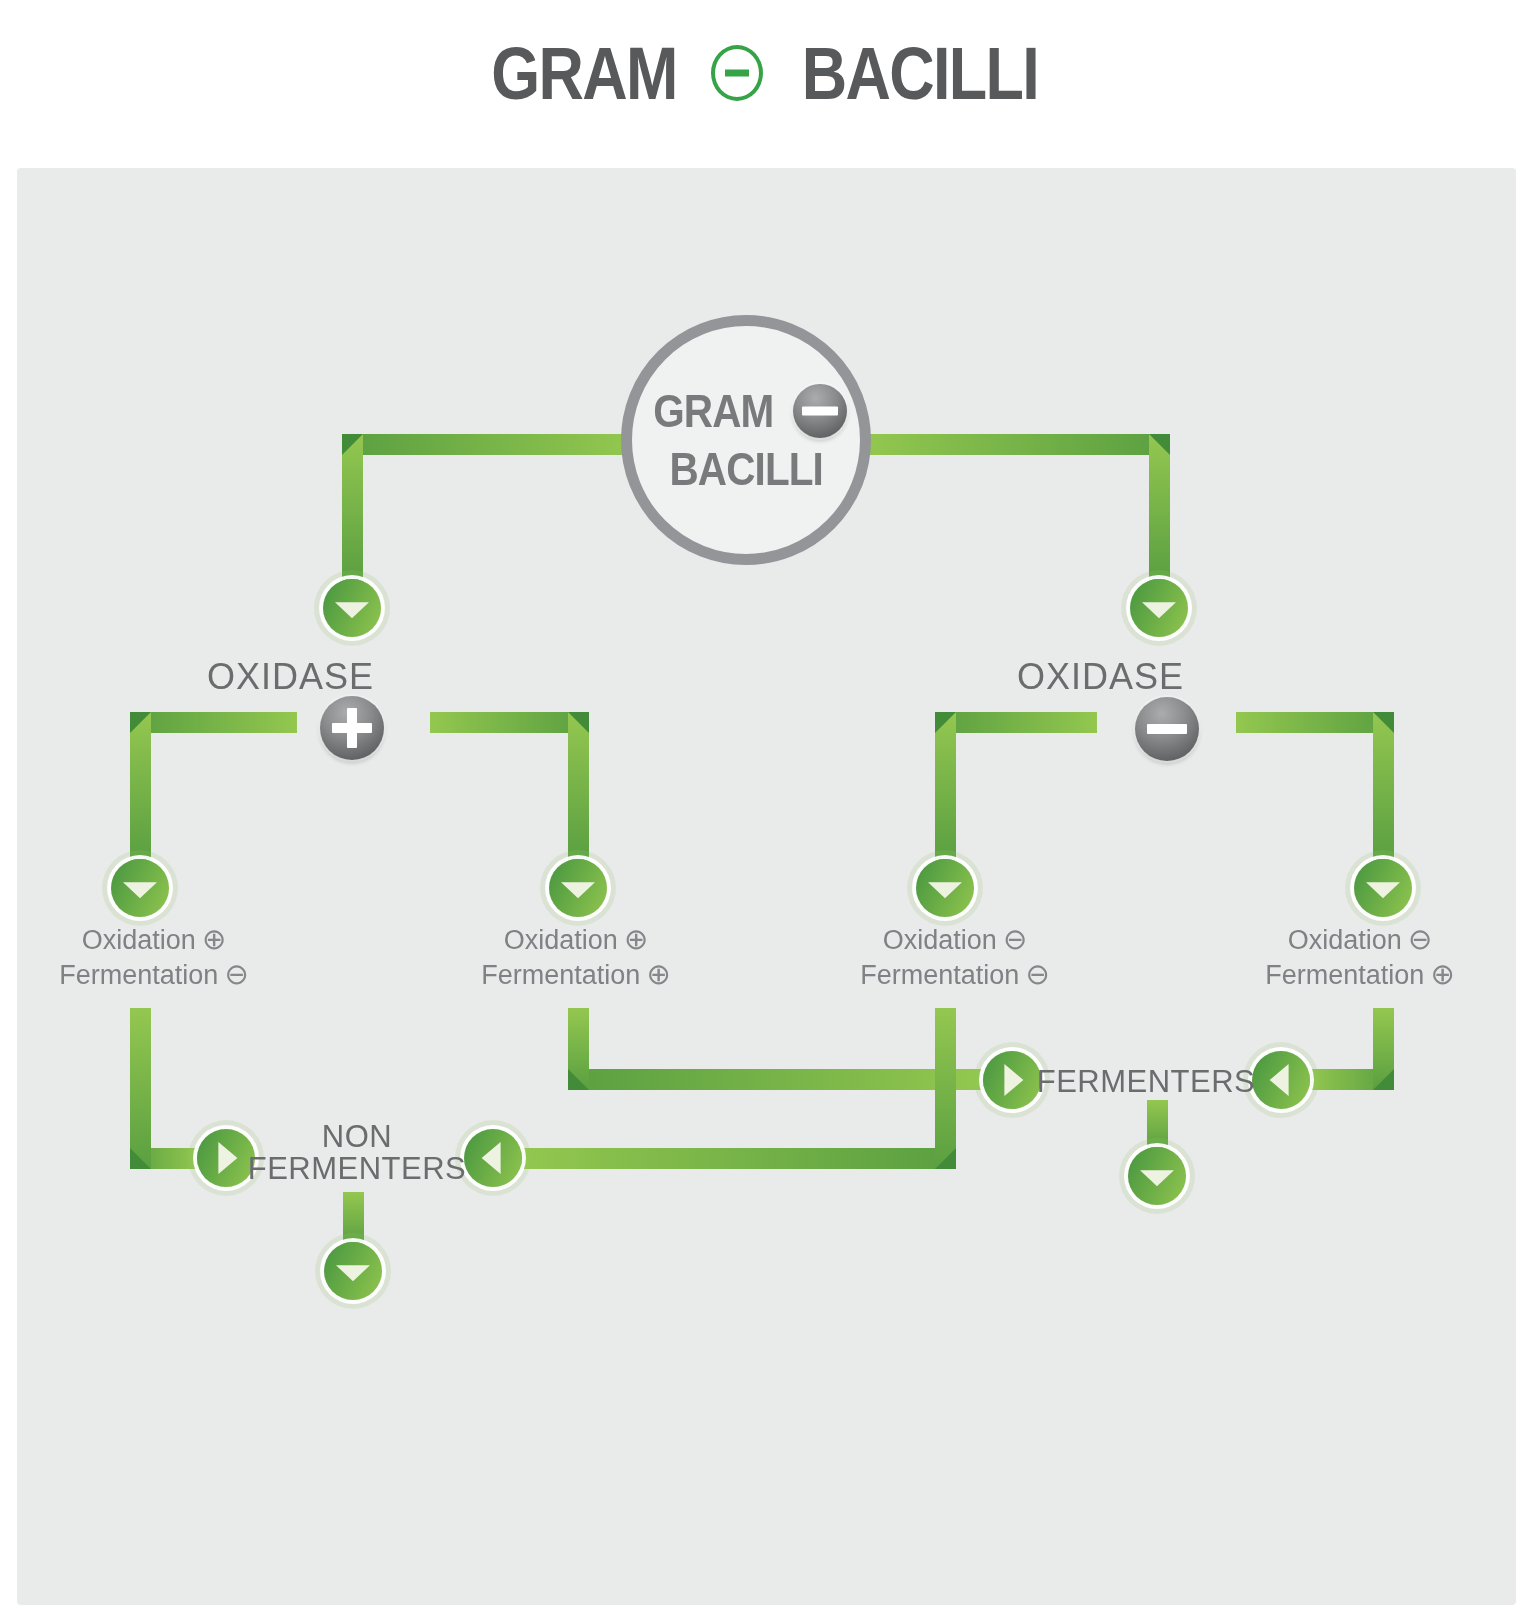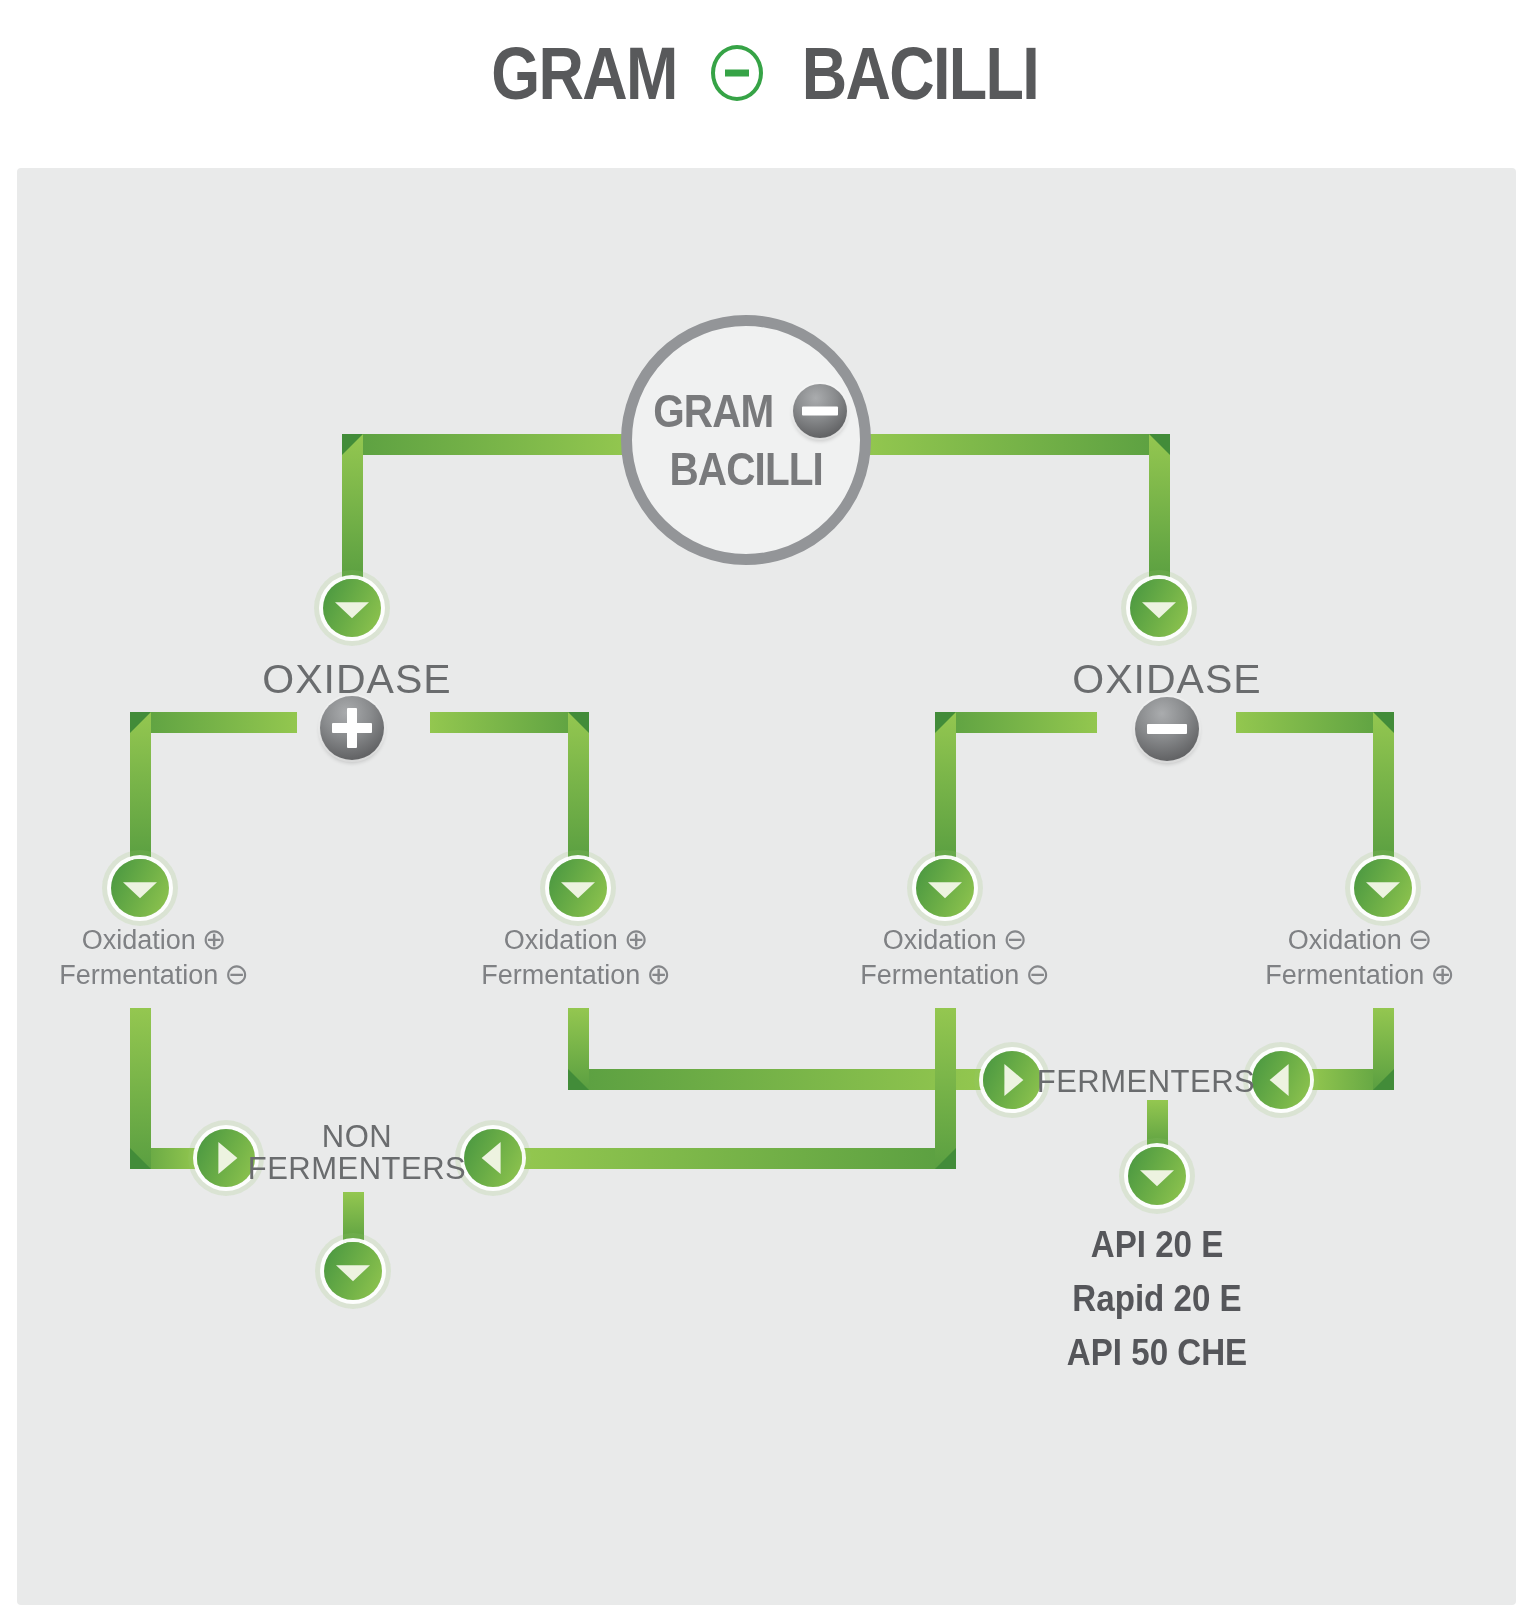--- a/index.html
+++ b/index.html
@@ -42,21 +42,21 @@
 
   
   .root-circle{position:absolute;left:621px;top:315px;width:250px;height:250px;border-radius:50%;
     background:#f0f1f1;border:11px solid #939598;box-sizing:border-box;z-index:3;
     display:flex;flex-direction:column;align-items:center;justify-content:center;gap:4px;}
   .root-row{display:flex;align-items:center;gap:12px;}
   .root-word{font-size:46px;font-weight:bold;color:#797a7c;letter-spacing:-1px;display:inline-block;transform:scaleX(.88);transform-origin:center;}
   .root-badge{position:relative;width:54px;height:54px;flex:0 0 auto;}
 
   
-  .test-label{position:absolute;width:300px;text-align:center;font-size:41px;color:#6a6c6e;letter-spacing:1px;z-index:5;}
+  .test-label{position:absolute;width:300px;text-align:left;font-size:36px;color:#6a6c6e;letter-spacing:1px;z-index:5;}
   .branch-label{position:absolute;width:340px;text-align:center;font-size:27px;line-height:34px;color:#7f8184;z-index:5;}
   .branch-label .sign{font-size:29px;color:#85878a;margin-left:6px;}
   .outcome-label{position:absolute;text-align:center;font-size:31px;line-height:32px;color:#6a6c6e;letter-spacing:.5px;z-index:5;}
   .api-label{position:absolute;text-align:center;font-size:36px;font-weight:bold;color:#55565a;z-index:5;}
   .api-label div{transform:scaleX(.92);transform-origin:center;}
   .api-stack{line-height:54px;}
 </style>
 </head>
 <body>
 
@@ -181,19 +181,14 @@
     <div><span>Oxidation</span><span class="sign">⊖</span></div>
     <div><span>Fermentation</span><span class="sign">⊕</span></div>
   </div>
 
   <div class="outcome-label" style="left:237px;top:1121px;width:240px;">
     <div>NON</div>
     <div>FERMENTERS</div>
   </div>
   <div class="outcome-label" style="left:1026px;top:1066px;width:240px;">FERMENTERS</div>
 
-  <div class="api-label api-stack" style="left:1007px;top:1218px;width:300px;">
-    <div>API 20 E</div>
-    <div>Rapid 20 E</div>
-    <div>API 50 CHE</div>
-  </div>
 
 </div>
 
 </body></html>

